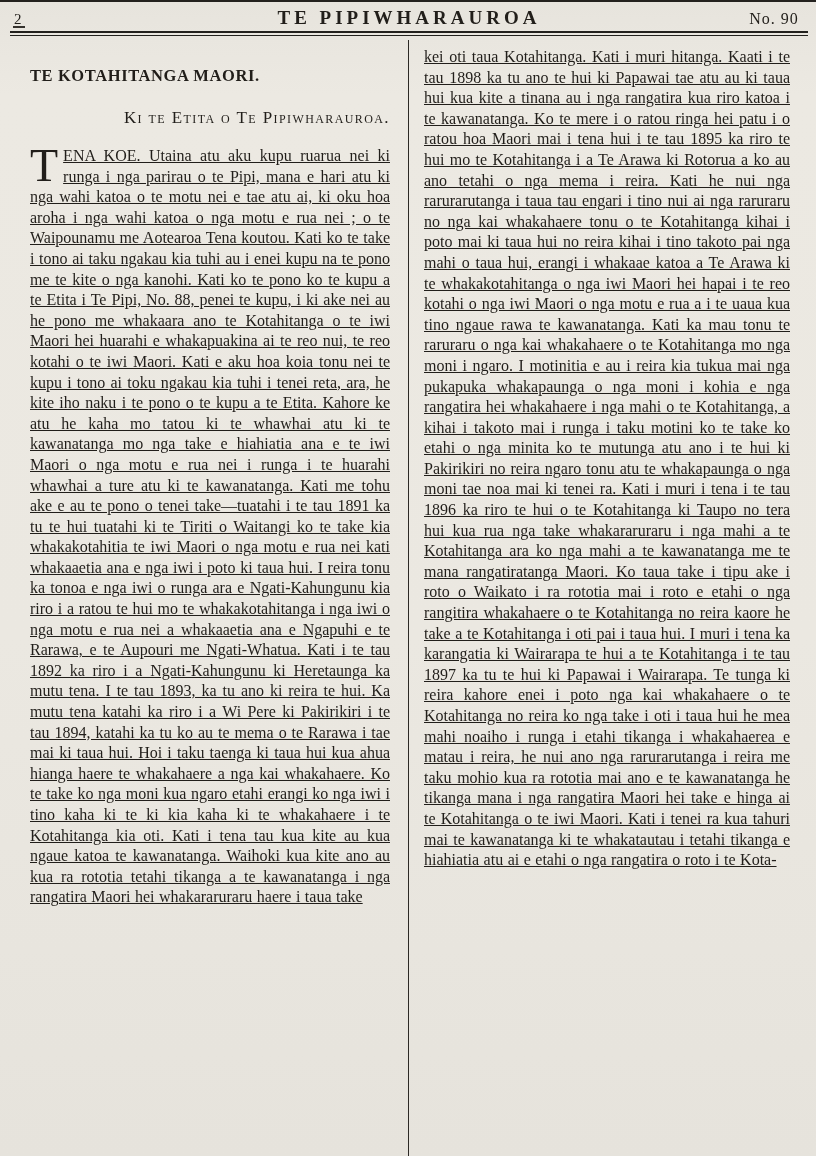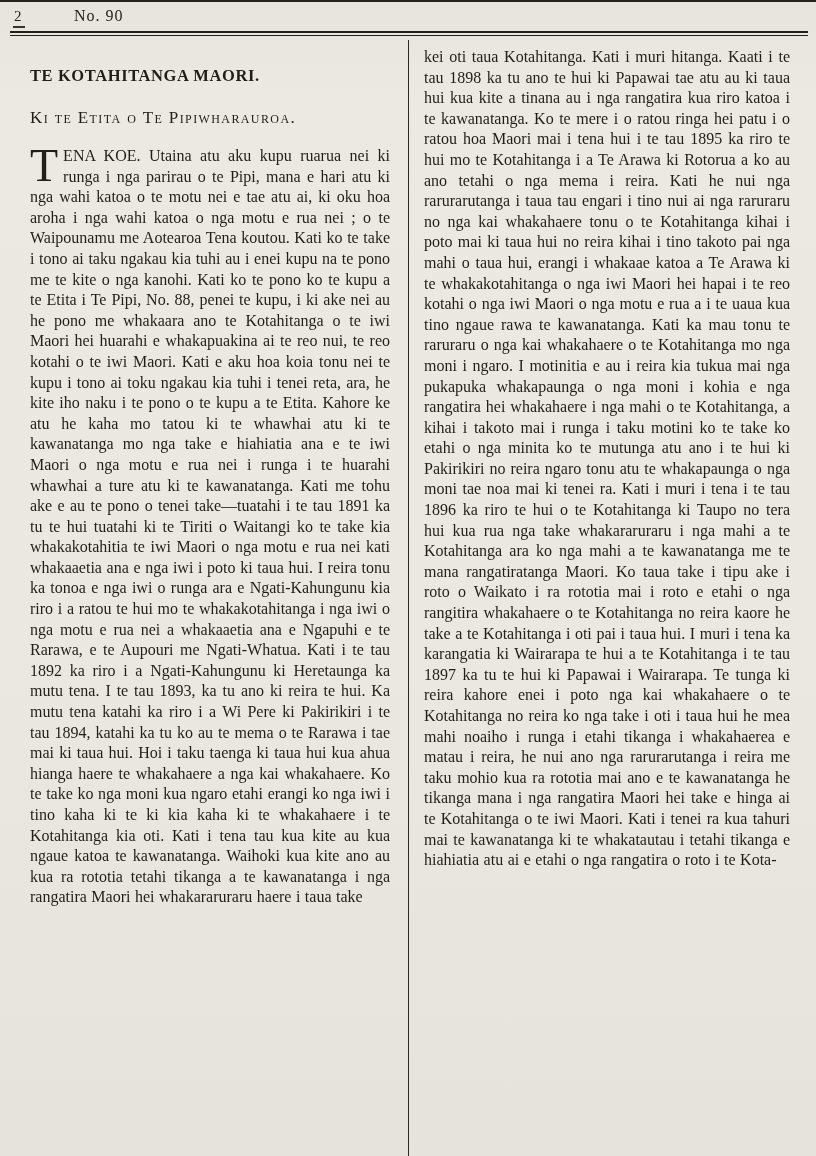--- a/index.html
+++ b/index.html
@@ -34,21 +34,21 @@
     flex: 1;
     margin: 0;
     text-align: center;
     font-size: 19px;
     font-weight: bold;
     letter-spacing: 4px;
     white-space: nowrap;
   }
   .issue {
     width: 60px;
-    text-align: left;
+    text-align: center;
     font-size: 16px;
     letter-spacing: 1px;
   }
   .pageno-mark {
     position: absolute;
     top: 24px; left: 13px;
     width: 12px; height: 2px;
     border-top: 1px solid #35322d;
     border-bottom: 1px solid #35322d;
   }
@@ -81,48 +81,50 @@
   }
 
   .article-title {
     margin: 14px 0 0 0;
     font-size: 16.5px;
     font-weight: bold;
     letter-spacing: 0.6px;
   }
   .salutation {
     margin: 22px 0 18px 0;
-    text-align: left;
+    text-align: right;
     font-variant: small-caps;
     font-size: 17px;
     letter-spacing: 1.4px;
   }
 
   .body-text {
     margin: 0;
     font-size: 16px;
     line-height: 20.6px;
     text-align: justify;
     text-justify: inter-word;
     word-spacing: 0.5px;
+    text-decoration: underline;
   }
   .dropcap {
     float: left;
     font-size: 46px;
     line-height: 37px;
     padding: 1px 5px 0 0;
   }
 </style>
 </head>
 <body>
 
 <div class="page">
 
   <header class="masthead-row">
     <span class="pageno">2</span>
+    <h1 class="masthead">TE PIPIWHARAUROA</h1>
     <span class="issue">No. 90</span>
   </header>
   <div class="pageno-mark"></div>
 
   <div class="double-rule"></div>
 
   <div class="columns">
 
     <section class="col col-left">
       <h2 class="article-title">TE KOTAHITANGA MAORI.</h2>

